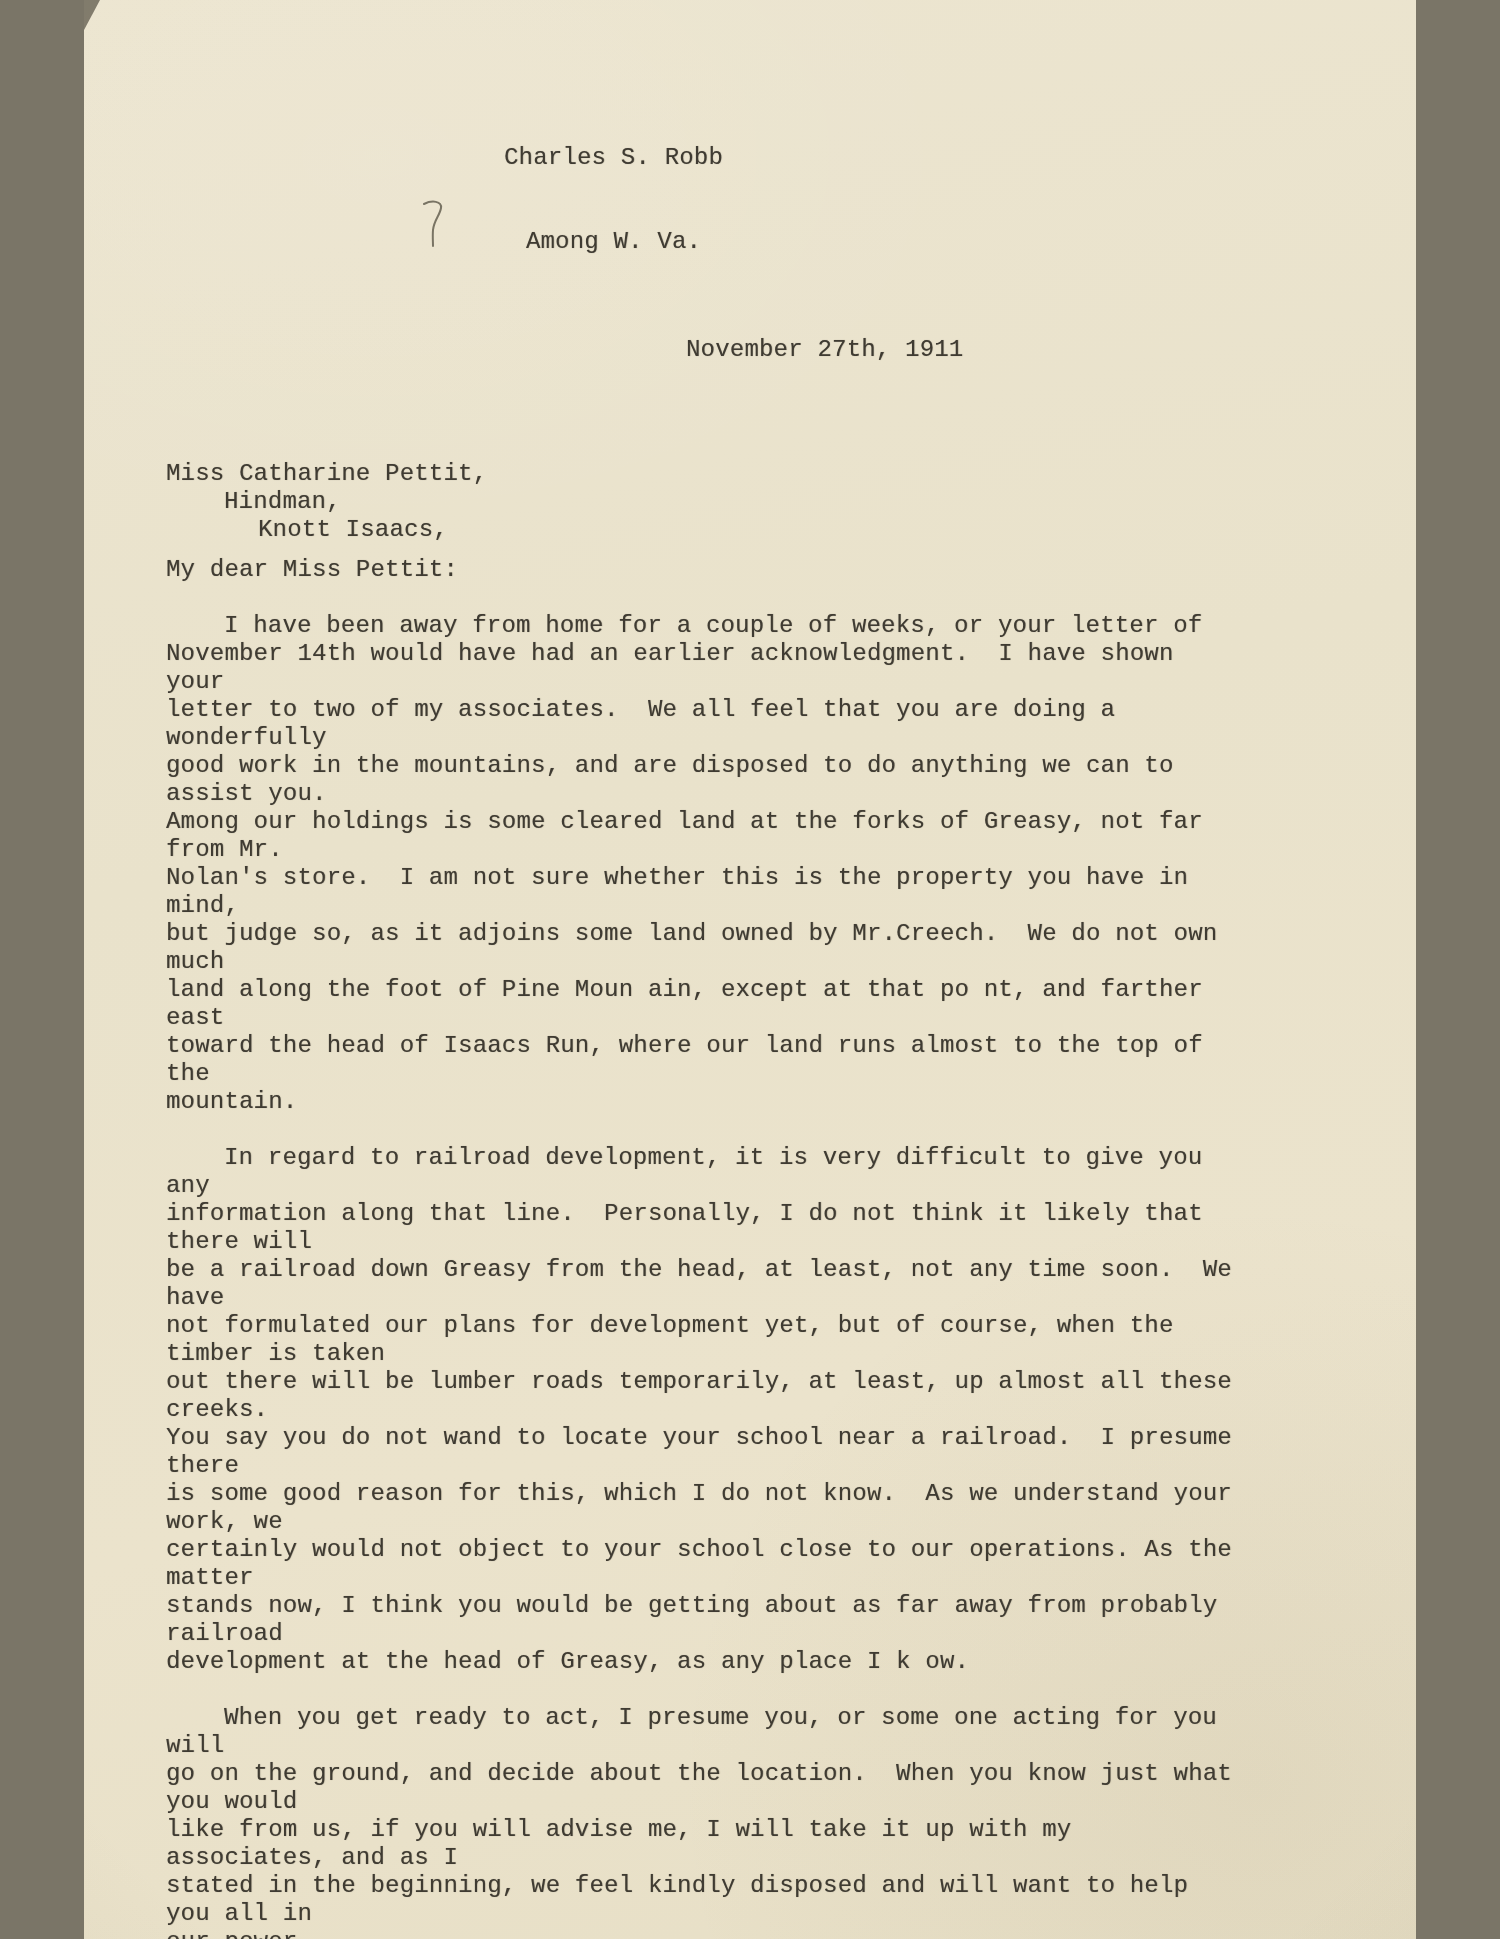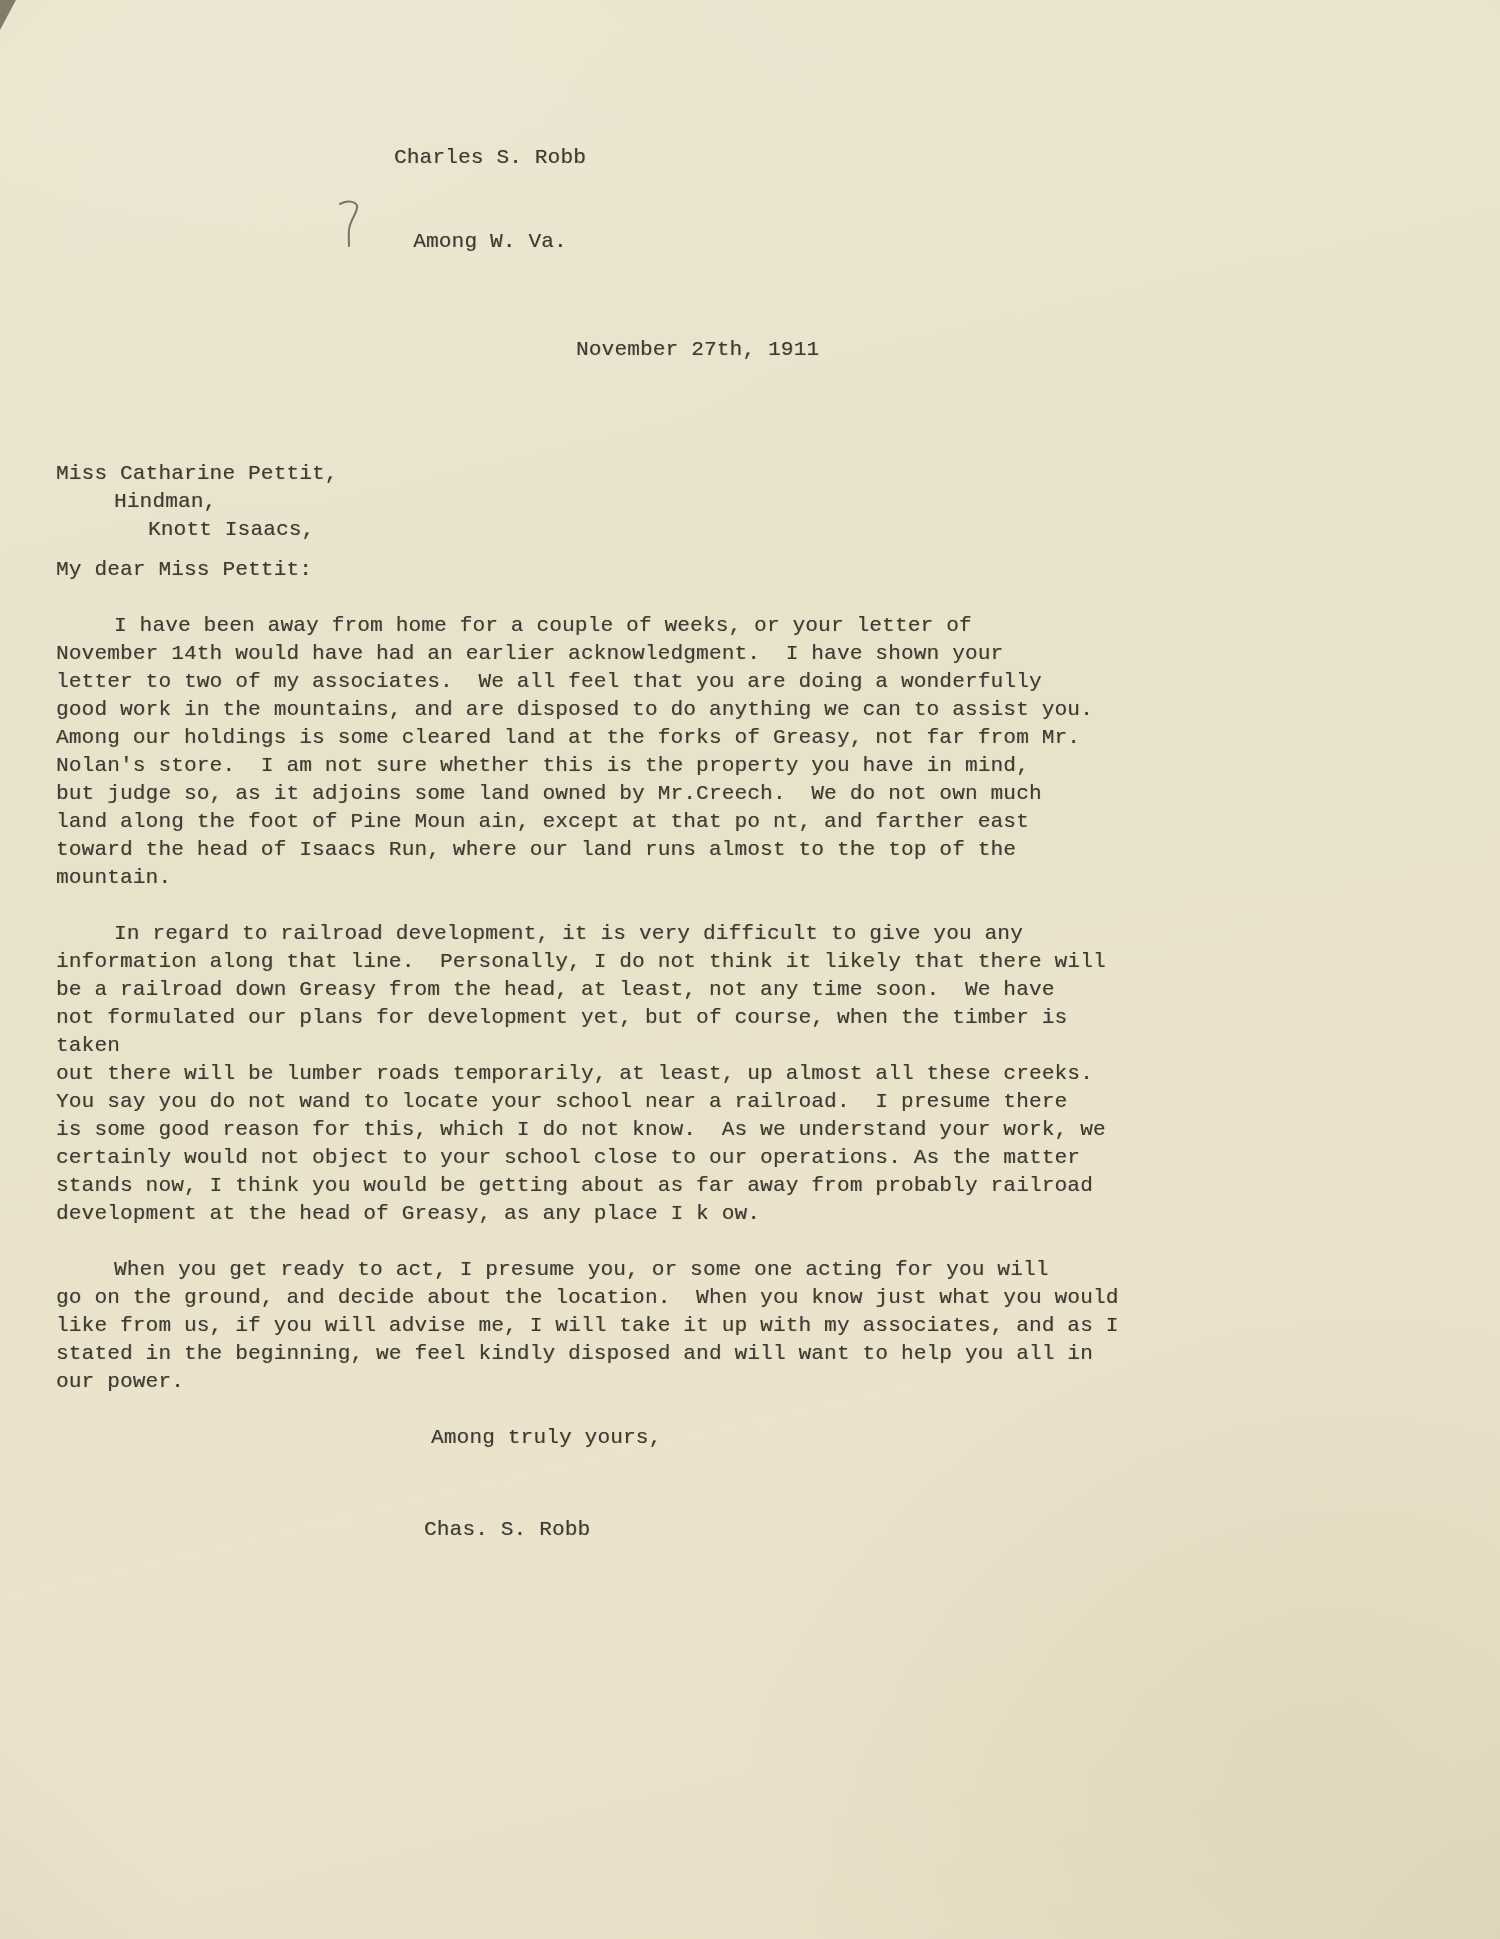--- a/index.html
+++ b/index.html
@@ -2,32 +2,32 @@
 <html><head>
 <meta charset="utf-8">
 <style>
   html, body {
     margin: 0;
     padding: 0;
     background: #7a7567;
   }
   .page {
     position: relative;
-    width: 1500px;
+    width: 1332px;
     height: 1939px;
     margin: 0 auto;
     box-sizing: border-box;
-    padding: 88px 105px 0 56px;
+    padding: 88px 105px 0 82px;
     background:
       radial-gradient(1100px 700px at 22% 8%, rgba(255,255,255,0.06), rgba(255,255,255,0) 60%),
       radial-gradient(900px 900px at 88% 92%, rgba(120,100,60,0.07), rgba(120,100,60,0) 65%),
       radial-gradient(1400px 1800px at 50% 45%, rgba(0,0,0,0) 70%, rgba(92,78,48,0.10) 100%),
       linear-gradient(167deg, #ece5d0 0%, #e9e2cb 40%, #ebe3cc 70%, #e7dfc6 100%);
     font-family: "Liberation Mono", "DejaVu Sans Mono", monospace;
-    font-size: 21px;
+    font-size: 24px;
     line-height: 28px;
     color: #3f3b32;
     letter-spacing: 0.2px;
     text-shadow: 0.4px 0.4px 0.8px rgba(58,53,43,0.45);
     overflow: hidden;
   }
   .corner-notch {
     position: absolute;
     top: 0;
     left: 0;

